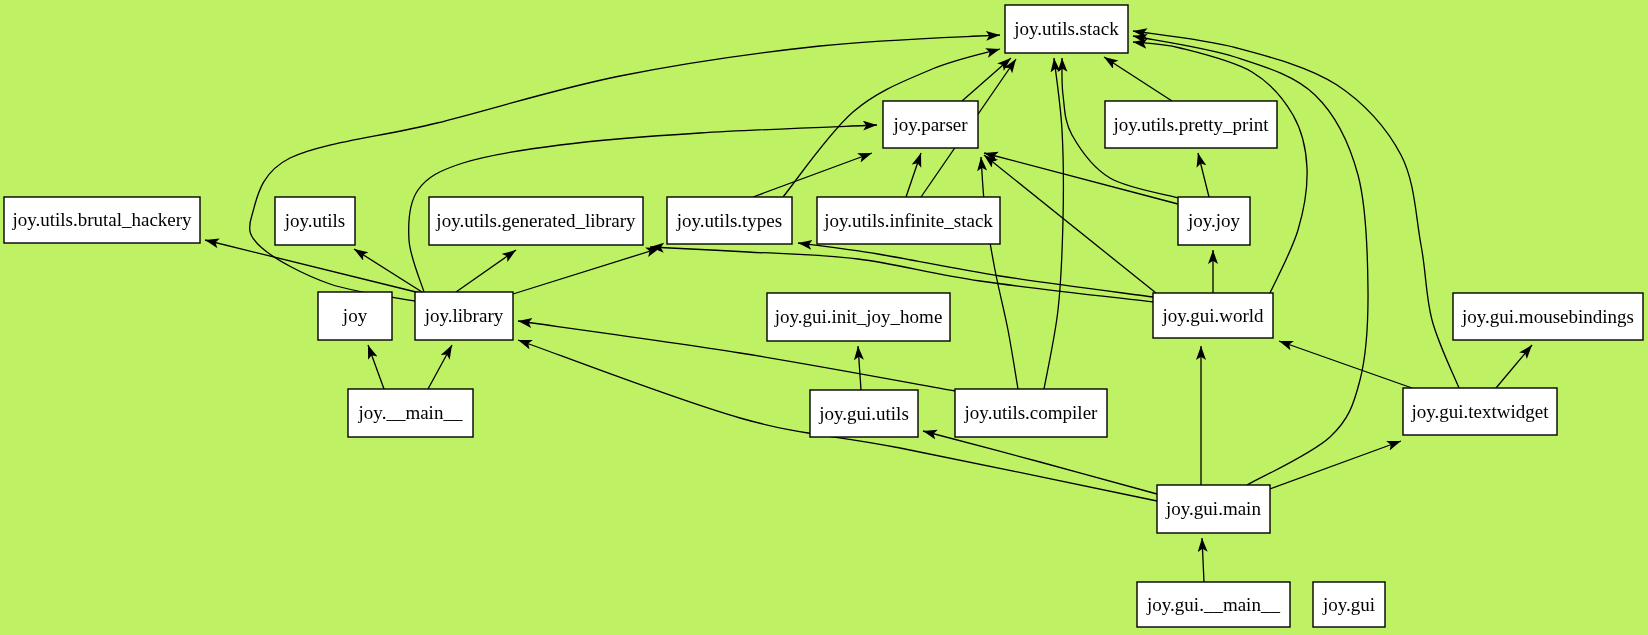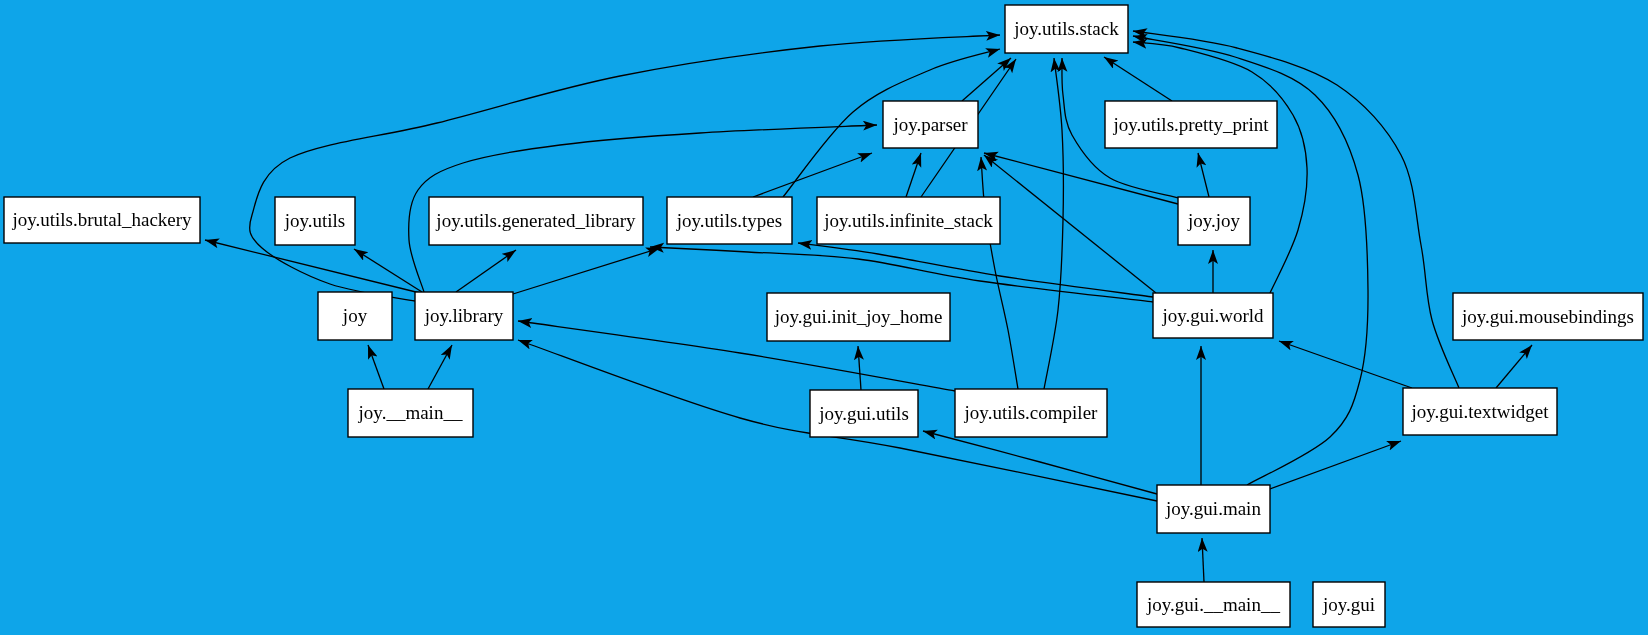--- a/index.html
+++ b/index.html
@@ -4,21 +4,21 @@
 <style>
   html, body {
     margin: 0;
     padding: 0;
     background: #ffffff;
   }
   #stage {
     position: relative;
     width: 1648px;
     height: 635px;
-    background: #0ea5e9;
+    background: #bef264;
     overflow: hidden;
   }
   svg { display: block; }
   .node-rect {
     fill: #ffffff;
     stroke: #000000;
     stroke-width: 1.4;
   }
   .node-label {
     font-family: "Liberation Serif", "DejaVu Serif", serif;

